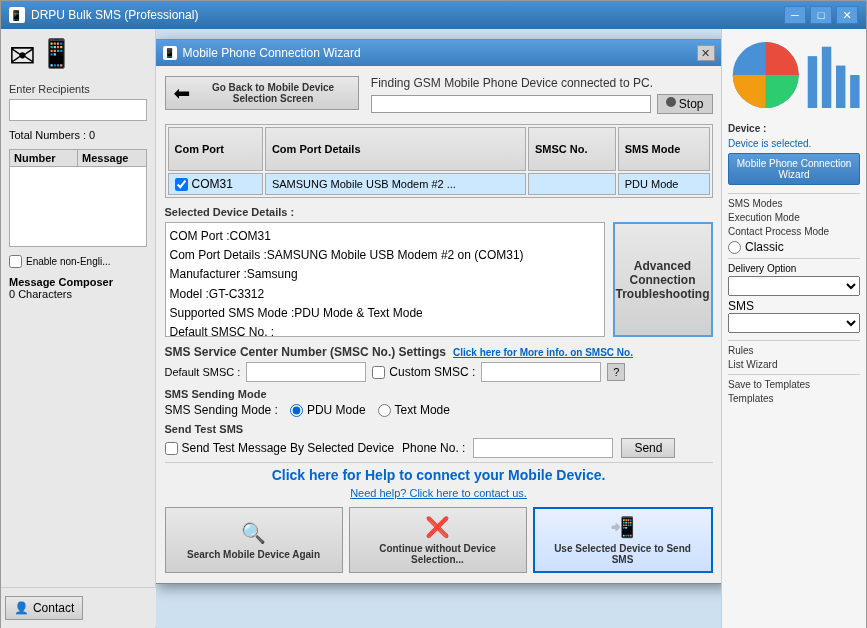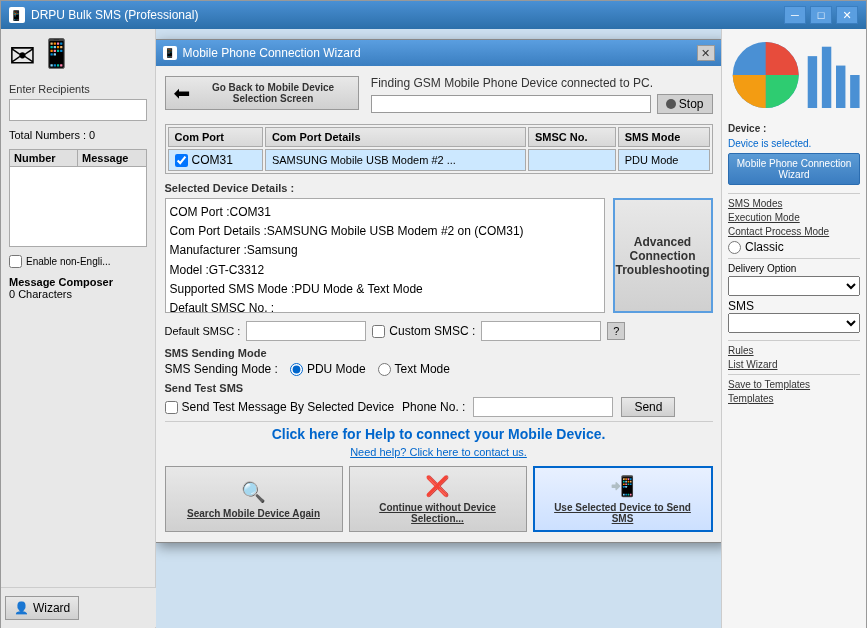--- a/index.html
+++ b/index.html
@@ -34,21 +34,21 @@
     .char-count { font-size: 11px; }
 
     .bottom-contact { position: absolute; bottom: 0; left: 0; width: 155px; height: 40px; background: #e8e8e8; border-top: 1px solid #ccc; display: flex; align-items: center; padding: 4px; }
 
     
     .right-sidebar { width: 145px; background: #f5f5f5; border-left: 1px solid #ccc; padding: 6px; overflow: hidden; }
     .right-chart { height: 80px; display: flex; align-items: flex-end; justify-content: center; margin-bottom: 8px; }
     .right-section-label { font-size: 10px; font-weight: bold; color: #333; margin-bottom: 4px; }
     .right-device-info { font-size: 10px; color: #0066cc; margin-bottom: 4px; }
     .right-wizard-btn { background: linear-gradient(to bottom, #5b9bd5, #3a7cc0); color: white; border: 1px solid #2a6cb0; padding: 4px 6px; font-size: 10px; text-align: center; border-radius: 2px; margin-bottom: 8px; cursor: pointer; }
-    .right-item { font-size: 10px; color: #333; margin-bottom: 3px; cursor: pointer; text-decoration: underline; }
+    .right-item { font-size: 10px; color: #333; margin-bottom: 3px; cursor: pointer; }
     .right-radio-group { display: flex; gap: 4px; align-items: center; margin-bottom: 3px; }
     .right-label { font-size: 10px; margin-bottom: 2px; }
     .right-select { width: 100%; height: 20px; font-size: 10px; margin-bottom: 3px; }
     .right-divider { border-top: 1px solid #ccc; margin: 4px 0; }
 
     
     .center-area { flex: 1; background: #cde0f0; position: relative; overflow: hidden; }
 
     
     .modal { background: #f0f0f0; border: 1px solid #888; width: 570px; max-height: 580px; position: absolute; top: 10px; left: 50%; transform: translateX(-50%); box-shadow: 4px 4px 12px rgba(0,0,0,0.4); }
@@ -60,27 +60,27 @@
     .modal-content { padding: 10px; }
 
     
     .go-back-area { display: flex; align-items: flex-start; margin-bottom: 10px; }
     .go-back-btn { display: flex; align-items: center; background: linear-gradient(to bottom, #e8e8e8, #d0d0d0); border: 1px solid #999; padding: 4px 8px; cursor: pointer; margin-right: 12px; min-width: 100px; }
     .go-back-icon { font-size: 20px; margin-right: 6px; }
     .go-back-text { font-size: 10px; font-weight: bold; color: #333; }
     .finding-text { font-size: 12px; color: #333; font-weight: normal; }
     .progress-bar-container { display: flex; align-items: center; margin-top: 4px; }
     .progress-bar { width: 280px; height: 18px; background: white; border: 1px solid #999; margin-right: 6px; }
-    .stop-btn { background: #d0d0d0; border: 1px solid #999; padding: 2px 8px; cursor: pointer; display: flex; align-items: center; gap: 3px; font-size: 11px; }
+    .stop-btn { background: #d0d0d0; border: 1px solid #999; padding: 2px 8px; cursor: pointer; display: flex; gap: 3px; font-size: 11px; }
     .stop-icon { width: 10px; height: 10px; background: #555; border-radius: 50%; }
 
     
     .section-title { font-size: 11px; font-weight: bold; color: #333; margin-bottom: 4px; }
     .device-table { width: 100%; border: 1px solid #aaa; margin-bottom: 8px; }
-    .device-table th { background: linear-gradient(to bottom, #e8e8e8, #d8d8d8); border: 1px solid #aaa; padding: 3px 6px; font-size: 11px; font-weight: bold; text-align: left; }
+    .device-table th { background: linear-gradient(to bottom, #e8e8e8, #d8d8d8); border: 1px solid #aaa; padding: 15px 6px; font-size: 11px; font-weight: bold; text-align: left; }
     .device-table td { border: 1px solid #aaa; padding: 3px 6px; font-size: 11px; }
     .device-table .selected-row { background: #cce8ff; }
     .checkbox-cell { display: flex; align-items: center; gap: 4px; }
 
     
     .details-area { display: flex; gap: 8px; margin-bottom: 8px; }
     .details-text-box { flex: 1; border: 1px solid #aaa; background: white; height: 115px; overflow-y: auto; padding: 4px; font-size: 11px; line-height: 1.6; }
     .adv-troubleshoot-btn { width: 100px; background: linear-gradient(to bottom, #e8e8e8, #d0d0d0); border: 2px solid #5a9ee0; padding: 6px; text-align: center; font-size: 11px; font-weight: bold; color: #333; cursor: pointer; display: flex; align-items: center; justify-content: center; min-height: 80px; }
 
     
@@ -105,21 +105,21 @@
 
     
     .help-text { text-align: center; font-size: 14px; font-weight: bold; color: #0066cc; margin-bottom: 4px; cursor: pointer; }
     .help-link { text-align: center; font-size: 11px; color: #0066cc; text-decoration: underline; cursor: pointer; margin-bottom: 8px; }
 
     
     .bottom-buttons { display: flex; gap: 6px; justify-content: space-between; margin-top: 4px; }
     .bottom-btn { display: flex; flex-direction: column; align-items: center; justify-content: center; background: linear-gradient(to bottom, #e8e8e8, #d0d0d0); border: 1px solid #999; padding: 6px 12px; cursor: pointer; flex: 1; min-height: 50px; gap: 4px; }
     .bottom-btn.active-btn { border: 2px solid #0066cc; background: linear-gradient(to bottom, #e8f0ff, #cce0ff); }
     .bottom-btn-icon { font-size: 20px; }
-    .bottom-btn-text { font-size: 10px; font-weight: bold; text-align: center; color: #333; text-decoration: underline; }
+    .bottom-btn-text { font-size: 10px; font-weight: bold; text-align: center; color: #333; }
 
     
     .pie-chart { width: 80px; height: 80px; }
 
     
     .section-divider { border-top: 1px solid #ccc; margin: 4px 0; }
 
     .sub-section-title { font-size: 11px; font-weight: bold; color: #333; margin-bottom: 3px; }
   </style>
 </head>
@@ -223,20 +223,24 @@
               <div>Model :GT-C3312</div>
               <div>Supported SMS Mode :PDU Mode &amp; Text Mode</div>
               <div>Default SMSC No. :</div>
 
             </div>
             <button class="adv-troubleshoot-btn">
               <span>Advanced Connection Troubleshooting</span>
             </button>
           </div>
 
+          <div class="sub-section-title">
+            <span>SMS Service Center Number (SMSC No.) Settings</span>
+            <span class="smsc-link">Click here for More info. on SMSC No.</span>
+          </div>
           <div class="smsc-row">
             <span class="smsc-label">Default SMSC :</span>
             <input class="smsc-input" type="text" style="">
             <div class="custom-smsc-cb">
               <input type="checkbox" style="">
               <span>Custom SMSC :</span>
             </div>
             <input class="custom-smsc-input" type="text" style="">
             <button class="question-btn">?</button>
           </div>
@@ -337,17 +341,17 @@
       <div class="right-divider"></div>
       <div class="right-item">Save to Templates</div>
       <div class="right-item">Templates</div>
     </div>
 
   </div>
 
   <div class="bottom-contact">
     <button style="background:linear-gradient(to bottom,#e8e8e8,#d0d0d0);border:1px solid #999;padding:4px 8px;cursor:pointer;display:flex;align-items:center;gap:4px;font-size:11px;">
       <span>👤</span>
-      <span>Wizard</span>
+      <span>Contact</span>
     </button>
   </div>
 
 </div>
 
 </body></html>

